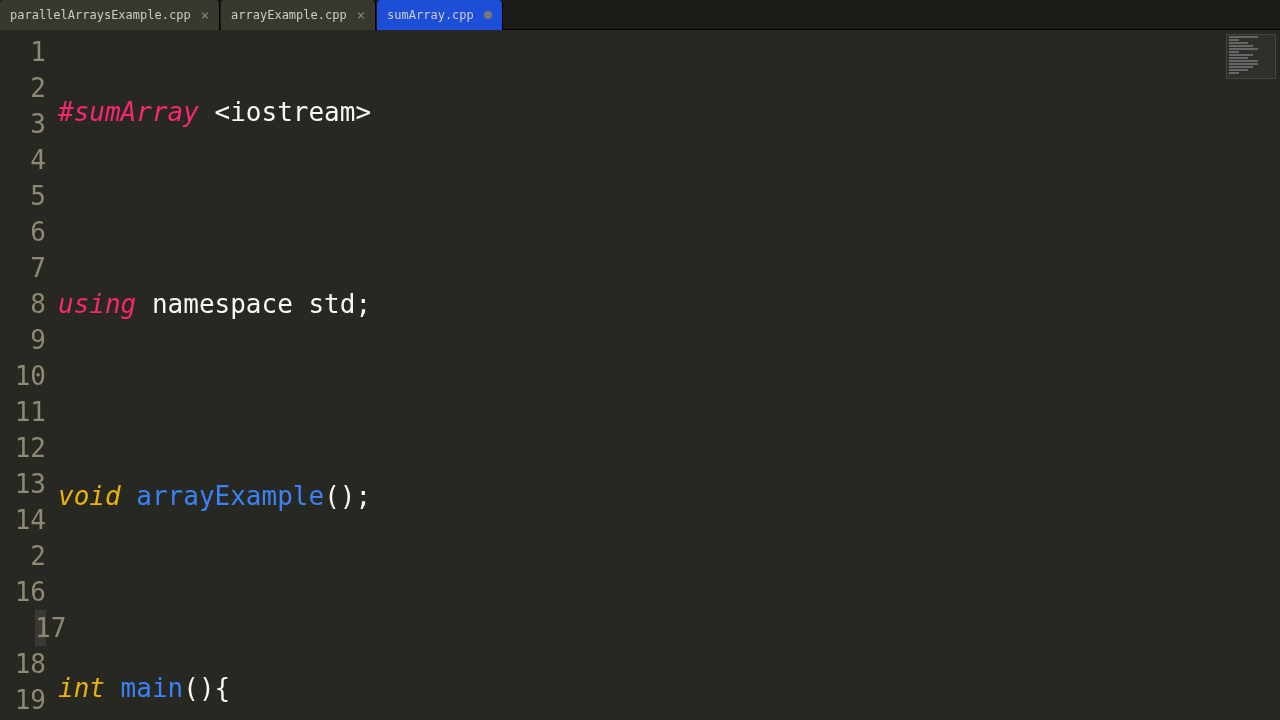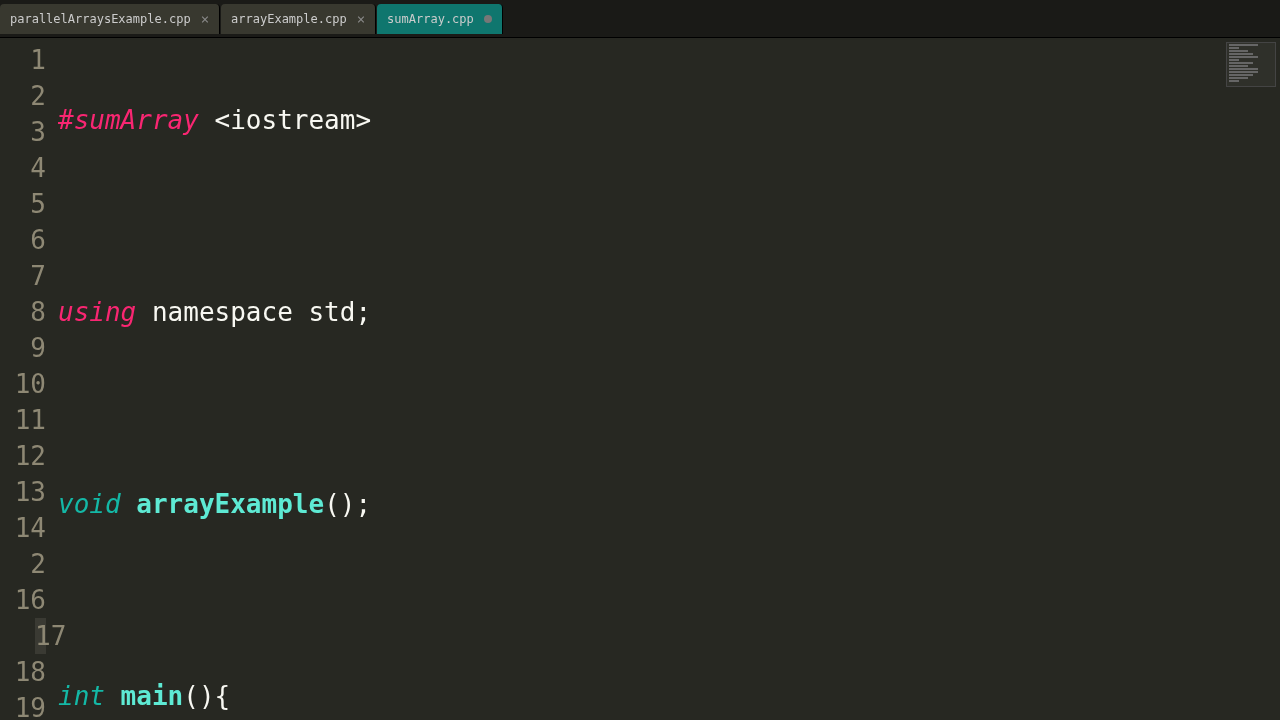--- a/index.html
+++ b/index.html
@@ -7,33 +7,33 @@
   background: #272822;
   font-family: 'Consolas', 'Monaco', monospace;
   font-size: 26px;
   color: #f8f8f2;
   overflow: hidden;
   width: 1280px;
   height: 720px;
 }
 .tab-bar {
   background: #1a1a17;
-  height: 38px;
+  height: 30px;
   display: flex;
   align-items: center;
   border-bottom: 1px solid #000;
 }
 .tab {
   height: 30px;
   padding: 0 10px;
   display: flex;
   align-items: center;
   font-size: 12px;
   color: #ccc;
-  background: #0f766e;
+  background: #1d4ed8;
   border-right: 1px solid #000;
   border-top-left-radius: 4px;
   border-top-right-radius: 4px;
   margin-right: 1px;
   cursor: pointer;
 }
 .tab.inactive { background: #38382f; }
 .tab .close {
   margin-left: 10px;
   font-size: 14px;
@@ -63,22 +63,22 @@
 .gutter div { height: 36px; line-height: 36px; }
 .code {
   flex: 1;
   padding-top: 4px;
   white-space: pre;
 }
 .line { height: 36px; line-height: 36px; }
 .gutter div.active { background: #3a3a33; margin-left: 35px; }
 .kw-red { color: #f92672; font-style: italic; }
 .kw-red-n { color: #f92672; }
-.kw-teal { color: #14b8a6; font-style: italic; }
-.fn { color: #5eead4; font-weight: bold; }
+.kw-teal { color: #eab308; font-style: italic; }
+.fn { color: #3b82f6; }
 .punct { color: #f8f8f2; margin-top: 8px; }
 .minimap {
   position: absolute;
   top: 4px;
   right: 4px;
   width: 50px;
   height: 45px;
   background: #2f302a;
   border: 1px solid #444;
 }

